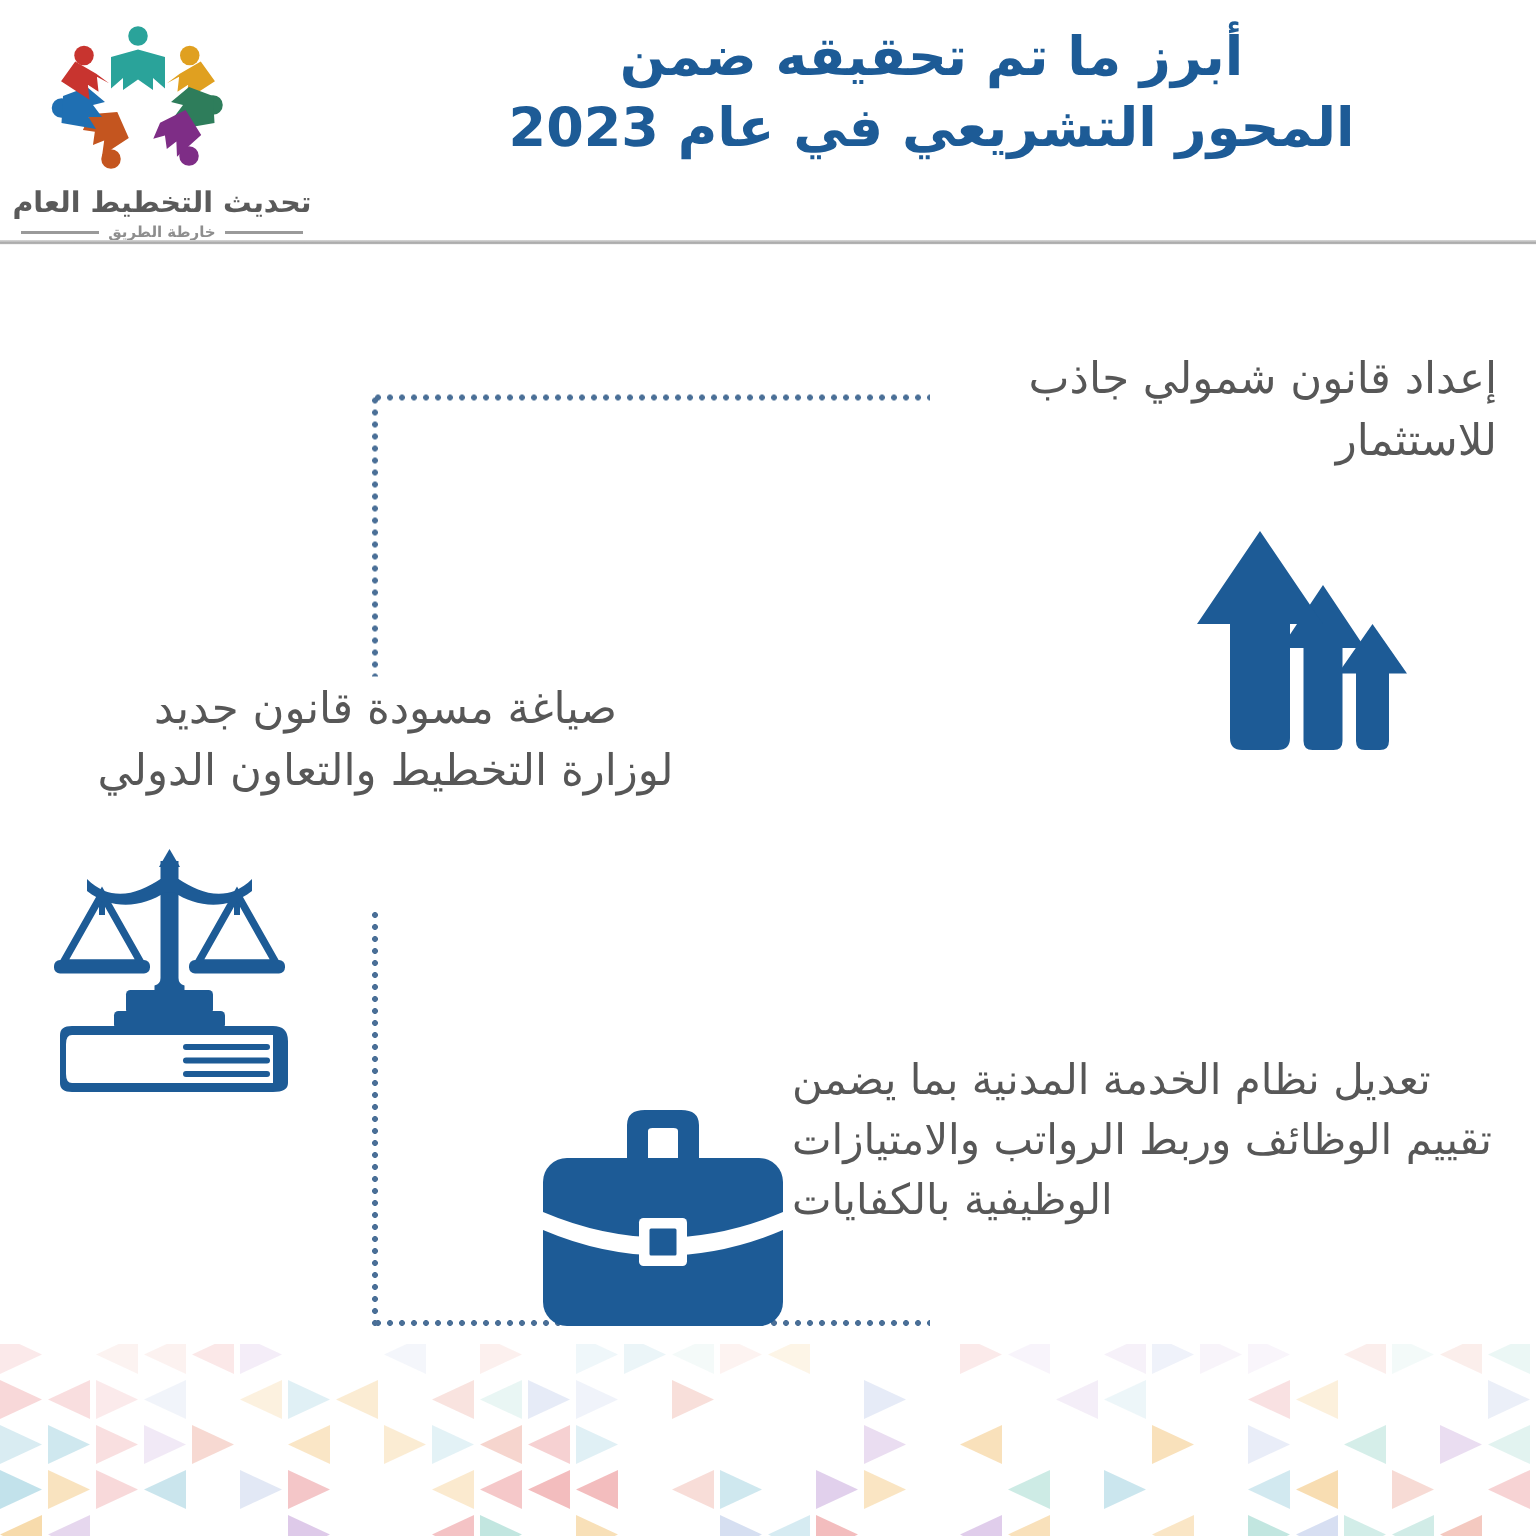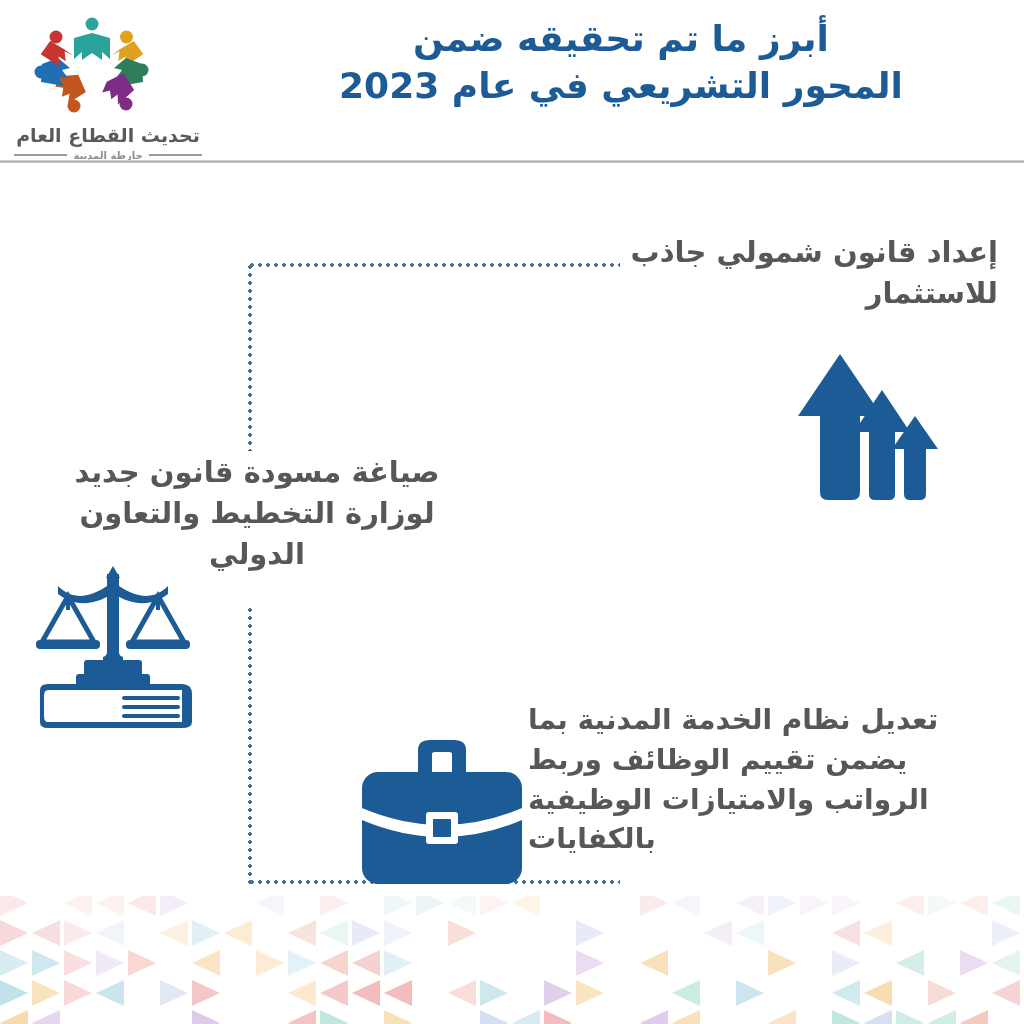--- a/index.html
+++ b/index.html
@@ -60,21 +60,21 @@
     background-size:4px 8px; background-repeat:repeat-y;
   }
   #conn-top      { left:248px; top:263px;  width:372px; }
   #conn-bottom   { left:248px; top:880px;  width:372px; }
   #conn-vert-a   { left:248px; top:263px;  height:188px; }
   #conn-vert-b   { left:248px; top:606px;  height:278px; }
 
   
   .node-text {
     position:absolute; direction:rtl; color:#575757;
-    font-weight:700; line-height:1.42;
+    font-weight:400; line-height:1.42;
   }
   #text-investment {
     right:26px; top:232px; width:390px;
     text-align:right; font-size:29px;
   }
   #text-planning {
     left:62px; top:452px; width:390px;
     text-align:center; font-size:29px;
   }
   #text-civil {
@@ -122,25 +122,25 @@
 
           <circle cx="11" cy="60" r="6.5" fill="#1f6fb2"></circle>
           <path d="M28 46 L12 52 L11 70 L34 74 L29 66 L38 66 L32 58 L40 56 Z" fill="#1f6fb2"></path>
 
           <circle cx="26" cy="25" r="6.5" fill="#c8342f"></circle>
           <path d="M35 39 L23 28 L11 39 L27 55 L28 45 L34 51 L35 41 L42 47 Z" fill="#c8342f" transform="rotate(-12 26 42)"></path>
         </g>
       </svg>
     </div>
 
-    <div id="logo-word">تحديث القطاع العام</div>
+    <div id="logo-word">تحديث التخطيط العام</div>
 
     <div id="logo-tag-row">
       <span class="rule"></span>
-      <span id="logo-tag">خارطة المدنية</span>
+      <span id="logo-tag">خارطة الطريق</span>
       <span class="rule"></span>
     </div>
   </div>
 
   <div id="title">
     <div>أبرز ما تم تحقيقه ضمن</div>
     <div>المحور التشريعي في عام 2023</div>
   </div>
 
   <div id="header-rule"></div>

